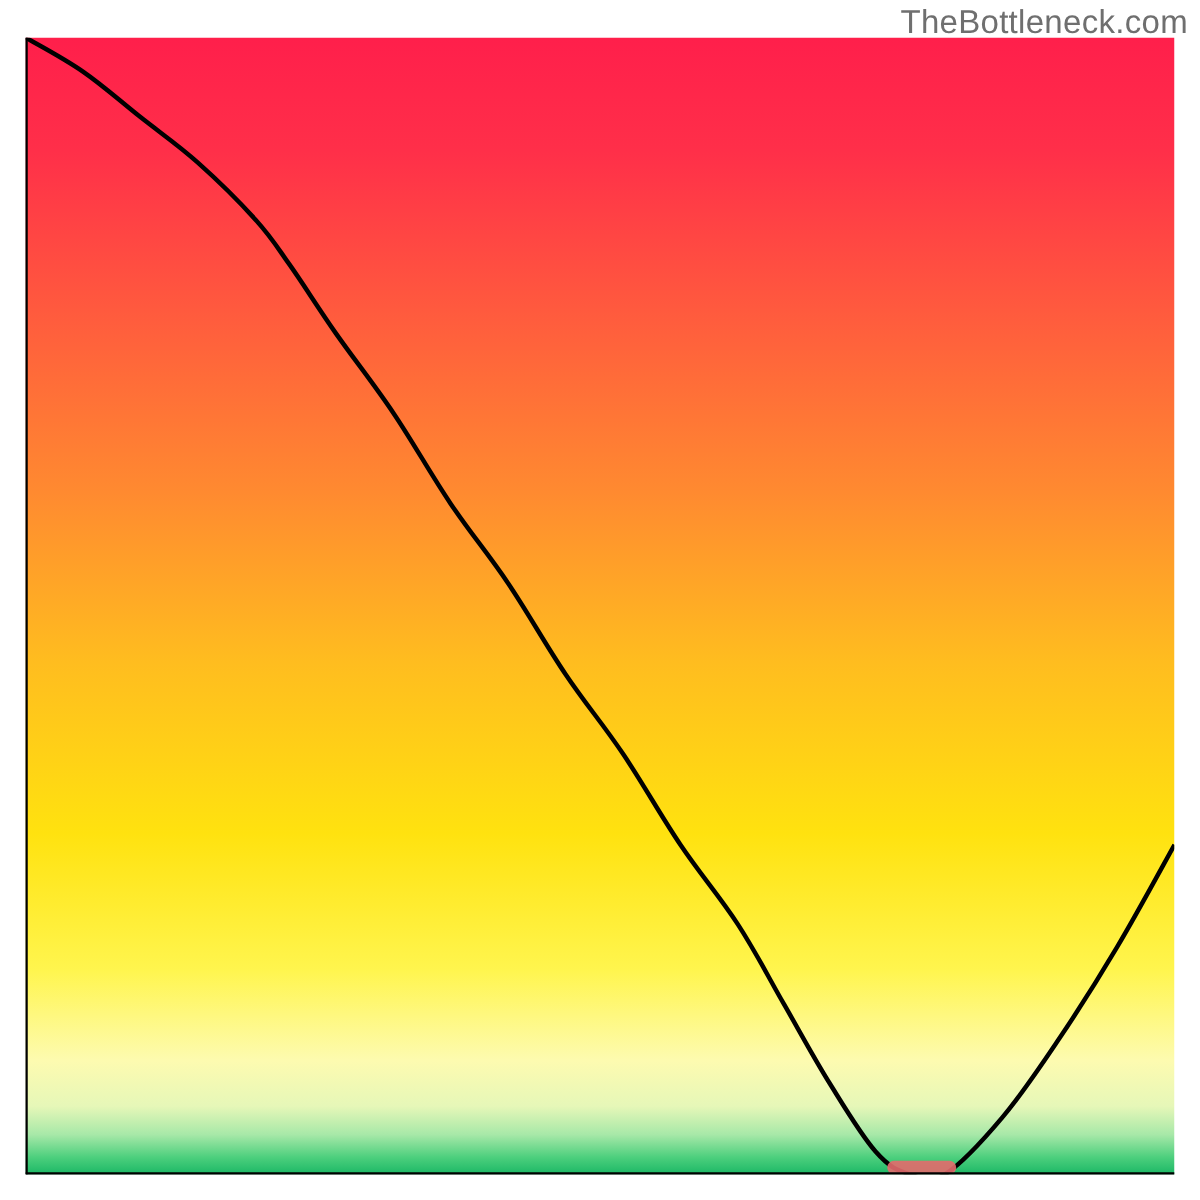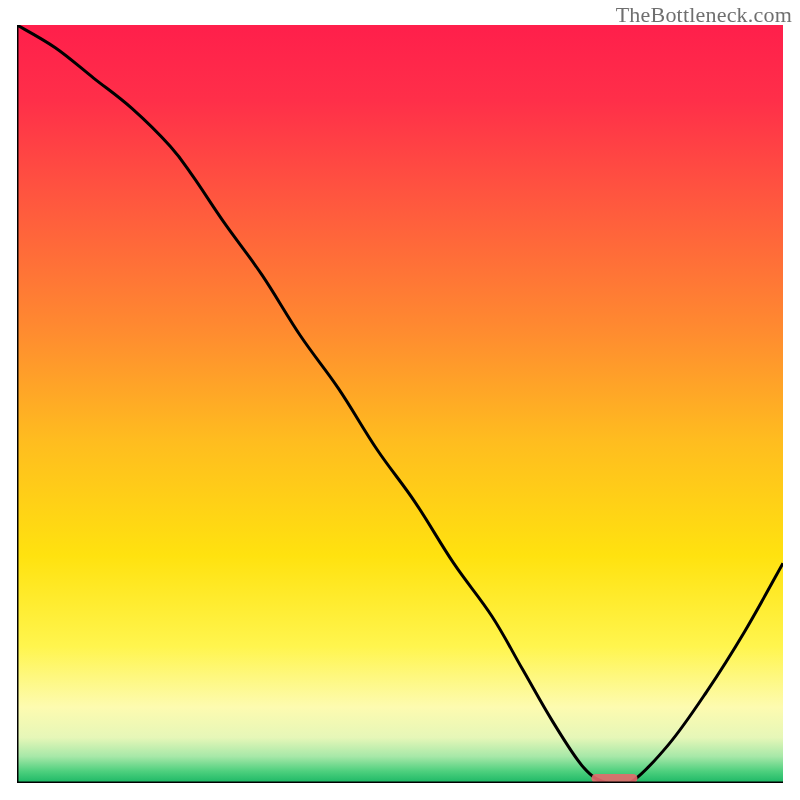--- a/index.html
+++ b/index.html
@@ -16,21 +16,20 @@
     height: 800px;
   }
   .watermark {
     position: absolute;
     top: 2px;
     right: 8px;
     color: #6f6f6f;
     font-size: 22px;
     font-weight: 500;
     letter-spacing: 0.2px;
-    font-family: Liberation Serif, serif;
   }
   .plot-area {
     position: absolute;
     left: 17px;
     top: 25px;
     width: 766px;
     height: 758px;
   }
   svg { display: block; }
 </style>

